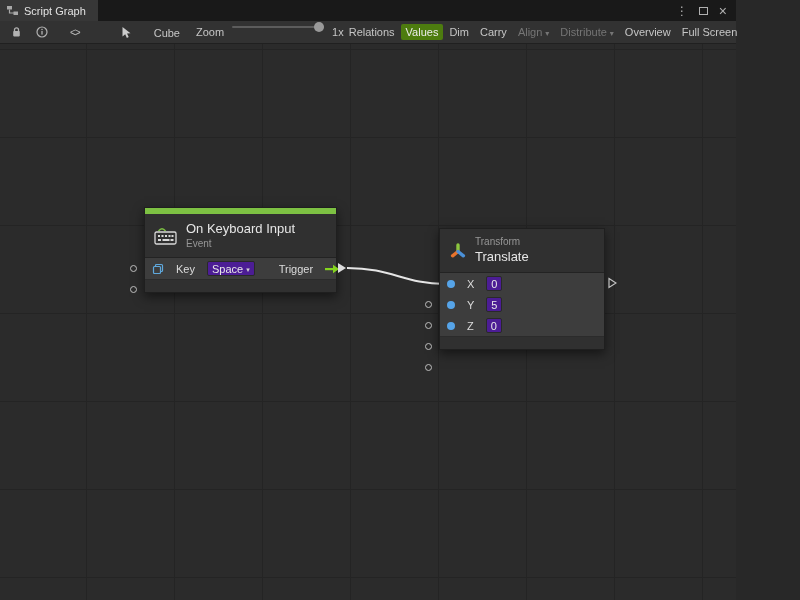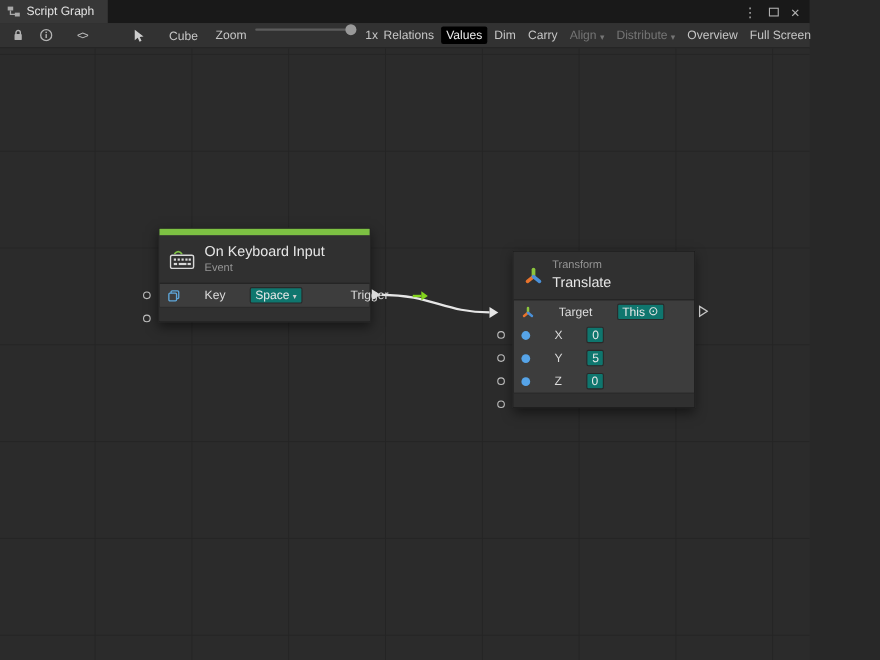--- a/index.html
+++ b/index.html
@@ -20,43 +20,43 @@
     font-size:11px;color:#c6c6c6;padding:0 4px;flex:none}
   .ticon{display:flex;align-items:center;justify-content:center;padding:0 7px;height:100%}
   .tsep{width:1px;height:13px;background:#454545;margin:0 4px}
   .codeicon{font-size:10px;color:#bdbdbd;letter-spacing:-1px}
   .cube-group{display:flex;align-items:flex-end;gap:22px;margin-left:34px}
   .zoom-group{display:flex;align-items:flex-start;gap:8px;margin-left:16px}
   .slider{width:92px;height:2px;background:#5c5c5c;border-radius:1px;position:relative}
   .slider-handle{position:absolute;right:0;top:50%;transform:translateY(-50%);width:10px;height:10px;background:#999;border-radius:50%}
   .tb-right{margin-left:auto;display:flex;gap:1px;padding-right:2px}
   .tbtn{padding:2px 5px;border-radius:2px;display:flex;align-items:center;gap:3px;white-space:nowrap;cursor:default}
-  .tbtn.active{background:#000000;color:#ececec}
+  .tbtn.active{background:#4d7c0f;color:#ececec}
   .tbtn.disabled{color:#757575}
   .dd{font-size:8px;position:relative;top:1px}
 
   
   .canvas{position:relative;flex:1;background:#2b2b2b;overflow:hidden;
     background-image:linear-gradient(#242424 1px,transparent 1px),linear-gradient(90deg,#242424 1px,transparent 1px);
     background-size:88px 88px;background-position:86px 5px}
   .wires{position:absolute;left:0;top:0;pointer-events:none}
 
   
   .node{position:absolute;background:#3d3d3d;border:1px solid #1f1f1f;box-shadow:0 4px 10px rgba(0,0,0,.5);font-size:11px}
   .colorbar{height:6px;background:#7DC143}
   .nhead{background:#303030;border-bottom:1px solid #232323;display:flex;align-items:center;gap:8px;padding:0 9px;height:44px}
   .ntitles{display:flex;flex-direction:column;gap:1px}
   .ntitle{font-size:13px;color:#e6e6e6;line-height:1.2}
   .nsub{font-size:10px;color:#969696;line-height:1.2}
-  .nrow{height:21px;display:flex;align-items:center;gap:22px;padding:0 7px;position:relative}
+  .nrow{height:21px;display:flex;align-items:center;gap:12px;padding:0 7px;position:relative}
   .nfoot{height:13px;background:#303030;border-top:1px solid #2b2b2b}
   .icon{display:inline-flex;align-items:center;flex:none}
   .lbl{color:#dcdcdc}
   .spacer{flex:1}
-  .chip{display:inline-flex;align-items:center;gap:3px;background:#0f766e;border:1px solid #292929;border-radius:2px;
+  .chip{display:inline-flex;align-items:center;gap:3px;background:#4c1d95;border:1px solid #292929;border-radius:2px;
     height:15px;padding:0 4px;font-size:11px;color:#e8e8e8;cursor:default}
   .chip .dd{font-size:7px;color:#cfcfcf}
   .vchip{min-width:16px;justify-content:center}
   .tgt{font-size:11px;line-height:1}
   .dot{width:8px;height:8px;border-radius:50%;background:#56A4E8;flex:none}
   .pc{position:absolute;width:7px;height:7px;border:1px solid #bdbdbd;border-radius:50%;left:-15px;background:transparent}
   .out-tri{position:absolute;right:-10px;width:0;height:0;border-left:8px solid #dcdcdc;
     border-top:5px solid transparent;border-bottom:5px solid transparent}
   .exit-port{position:absolute;right:-13px}
 </style>
@@ -198,46 +198,32 @@
               <path d="M8 0.8 L14 5 L8 9.2 Z" fill="#84D41E"></path>
             </svg>
         </span>
       </div>
       <div class="nfoot"></div>
       <span class="pc" style="top:57px"></span>
       <span class="pc" style="top:78px"></span>
       <span class="out-tri" style="top:55px"></span>
     </div>
 
-    <div class="node" style="left:466px;top:184px;width:166px">
+    <div class="node" style="left:439px;top:184px;width:166px">
       <div class="nhead">
         <span class="icon">
           <svg width="18" height="18" viewBox="0 0 18 18">
             <line x1="9" y1="9.5" x2="9" y2="3" stroke="#8CC63E" stroke-width="3.4" stroke-linecap="round"></line>
             <line x1="9" y1="9.5" x2="3.6" y2="13.8" stroke="#E8732C" stroke-width="3.4" stroke-linecap="round"></line>
             <line x1="9" y1="9.5" x2="14.4" y2="13.8" stroke="#4A90D8" stroke-width="3.4" stroke-linecap="round"></line>
           </svg>
         </span>
         <span class="ntitles">
           <span class="nsub">Transform</span>
           <span class="ntitle">Translate</span>
-        </span>
-      </div>
-      <div class="nrow">
-        <span class="icon">
-          <svg width="12" height="12" viewBox="0 0 18 18">
-            <line x1="9" y1="9.5" x2="9" y2="3" stroke="#8CC63E" stroke-width="3.4" stroke-linecap="round"></line>
-            <line x1="9" y1="9.5" x2="3.6" y2="13.8" stroke="#E8732C" stroke-width="3.4" stroke-linecap="round"></line>
-            <line x1="9" y1="9.5" x2="14.4" y2="13.8" stroke="#4A90D8" stroke-width="3.4" stroke-linecap="round"></line>
-          </svg>
-        </span>
-        <span class="lbl">Target</span>
-        <span class="chip">
-          <span>This</span>
-          <span class="tgt">⊙</span>
         </span>
       </div>
       <div class="nrow">
         <span class="dot"></span>
         <span class="lbl">X</span>
         <span class="chip vchip">
           <span>0</span>
         </span>
       </div>
       <div class="nrow">

